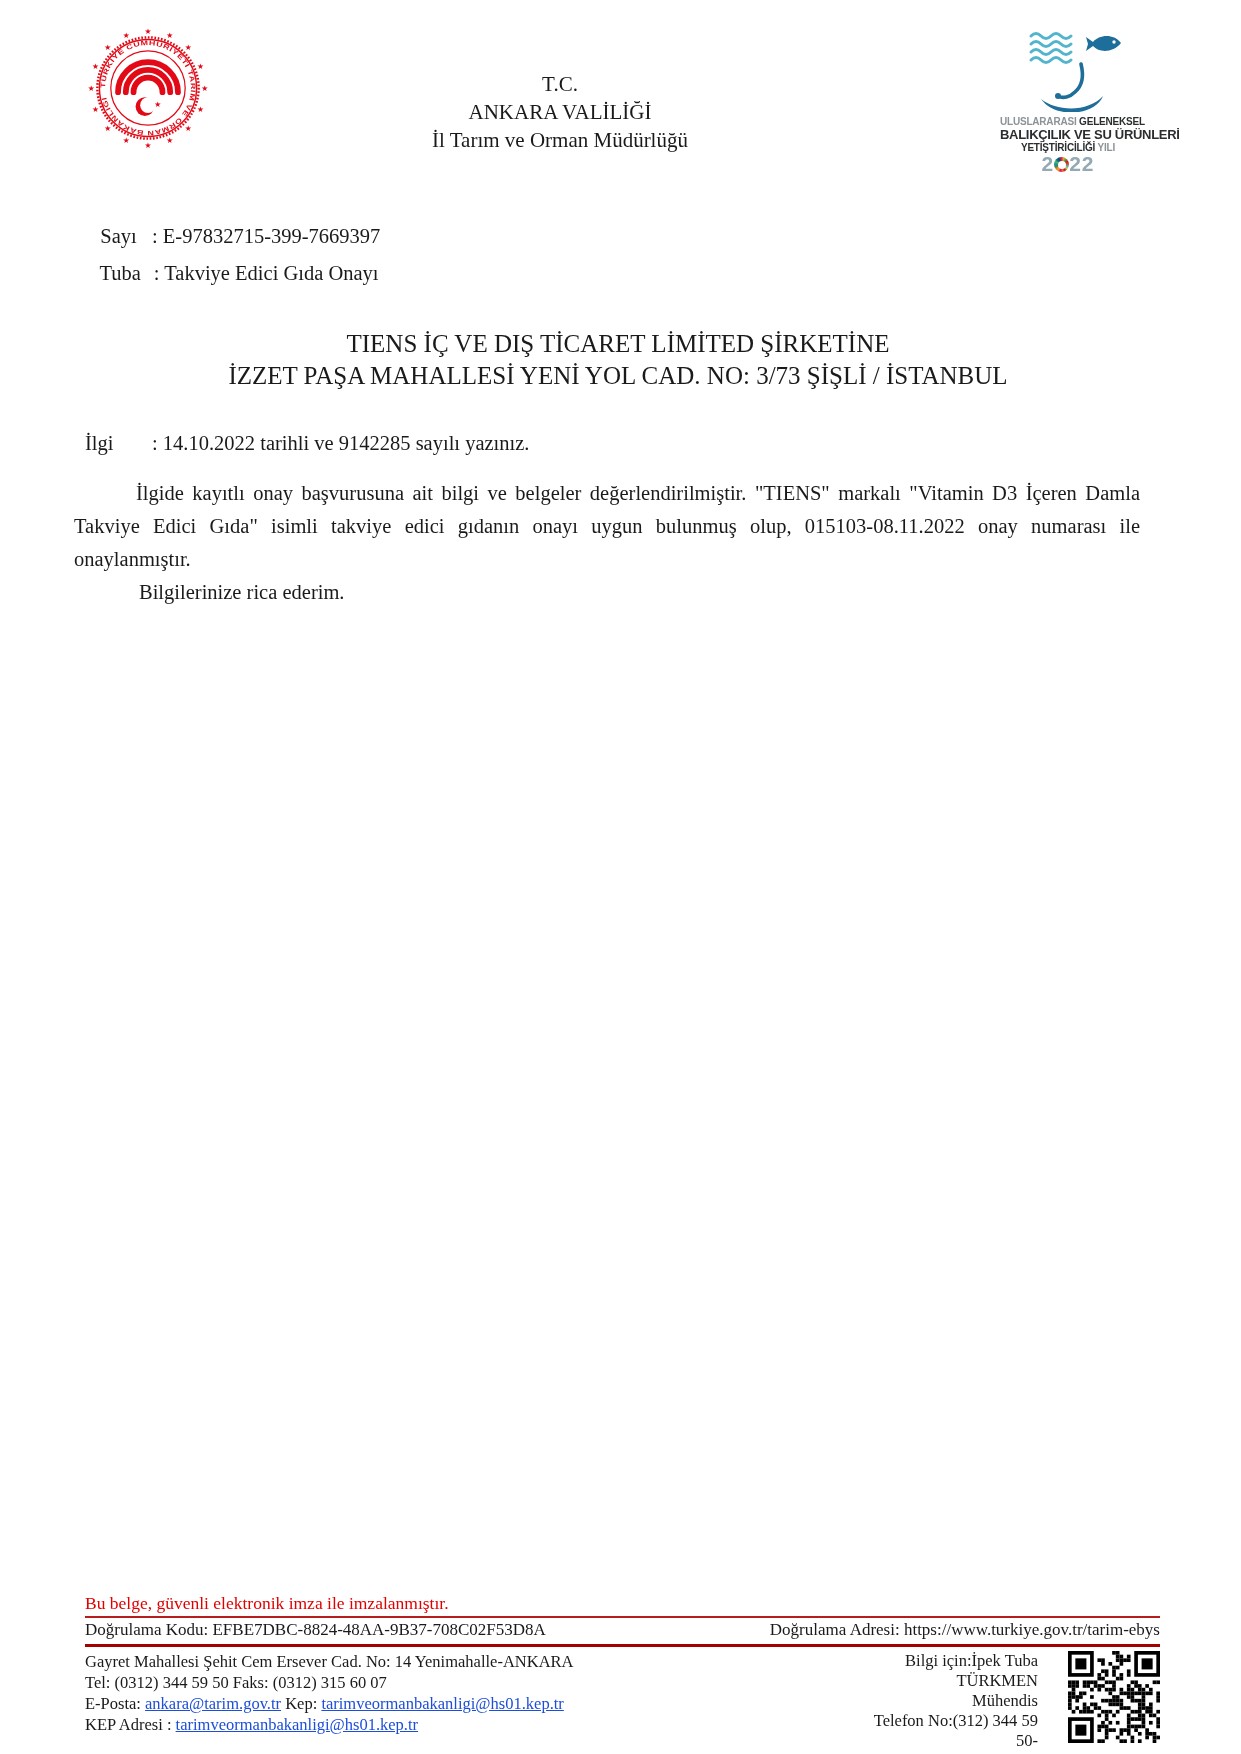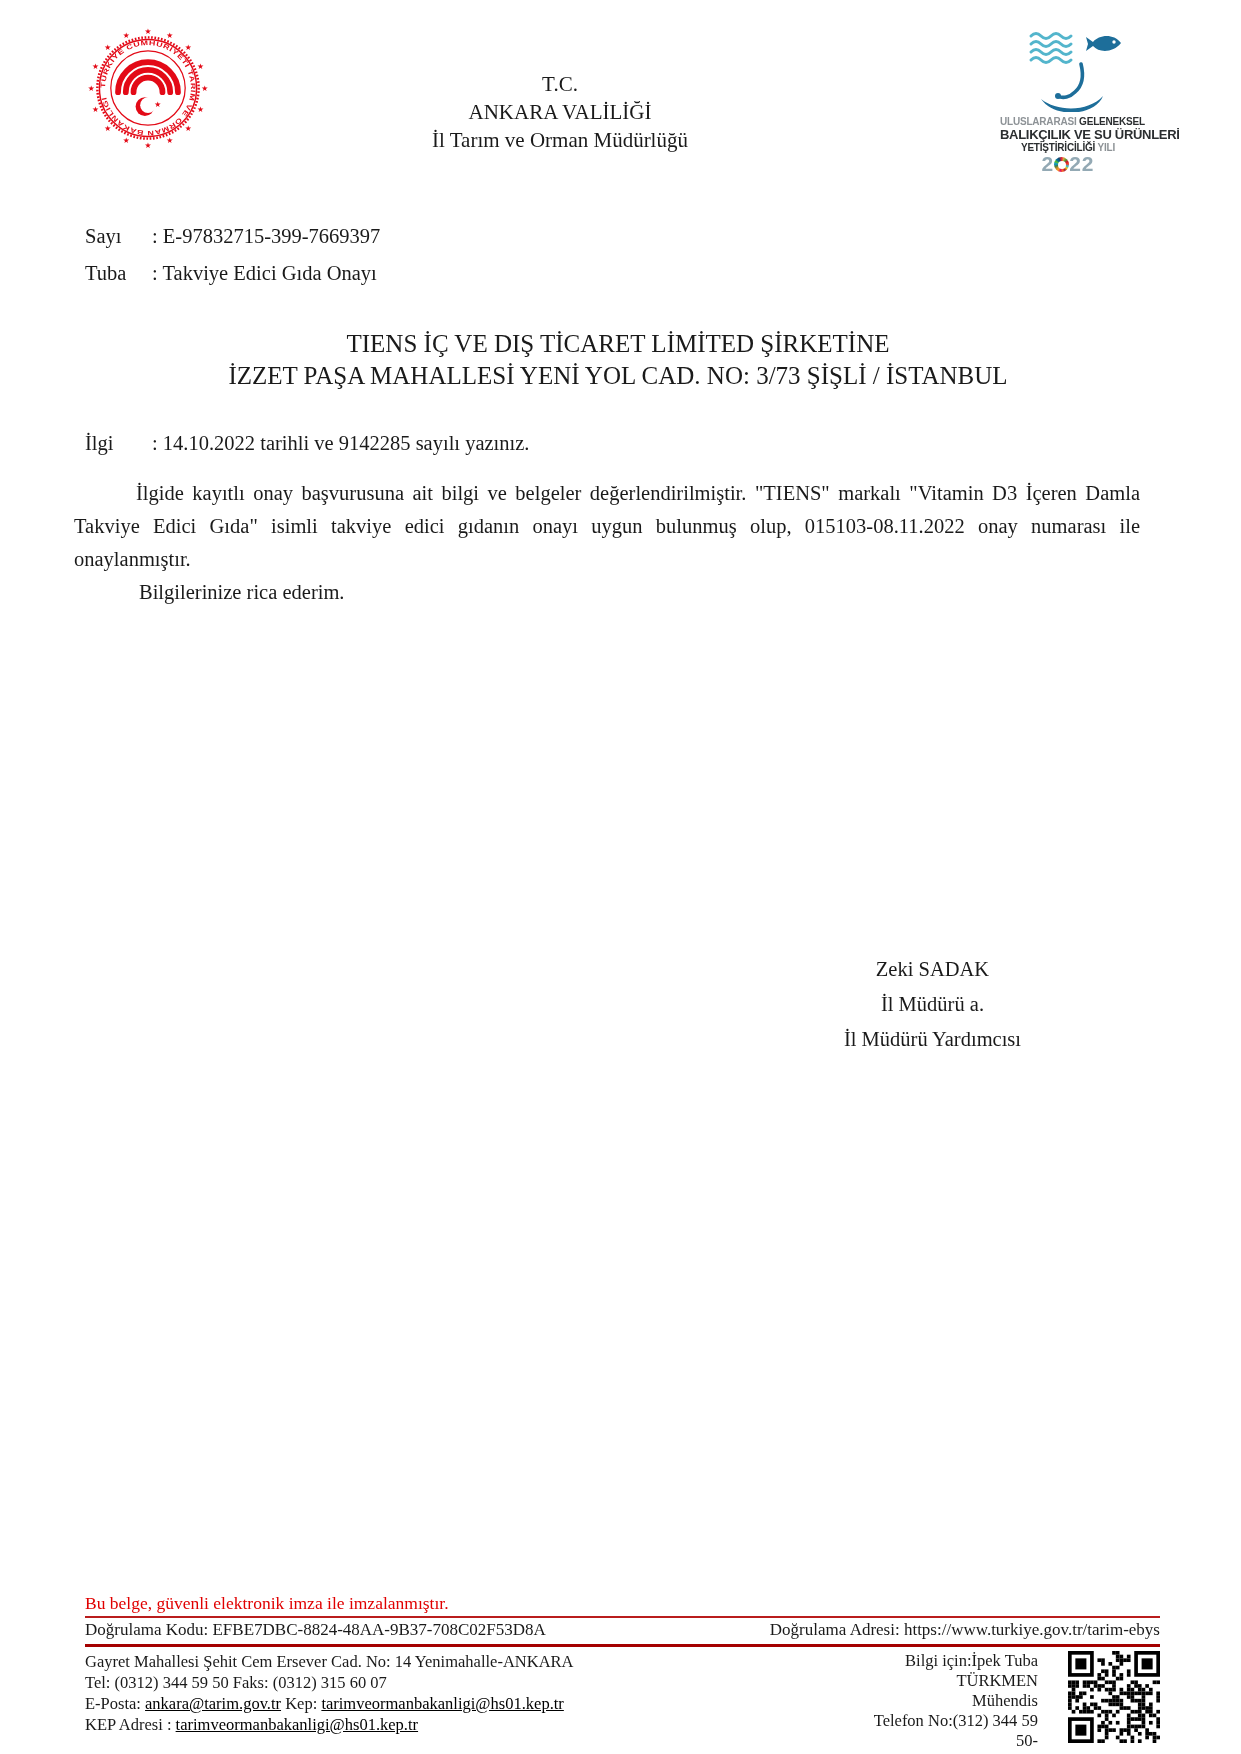--- a/index.html
+++ b/index.html
@@ -16,21 +16,21 @@
   .fish-logo .l1{font-size:10px;letter-spacing:-0.2px;color:#8d9296;font-weight:bold;white-space:nowrap;}
   .fish-logo .l1 b,.fish-logo b{color:#2b2e30;}
   .fish-logo .l2{font-size:13px;letter-spacing:-0.3px;color:#2b2e30;font-weight:bold;white-space:nowrap;}
   .fish-logo .year{font-size:21px;font-weight:bold;color:#93a9b4;line-height:22px;letter-spacing:1px;}
   .wheel{display:inline-block;width:15px;height:15px;border-radius:50%;vertical-align:-1px;
     background:conic-gradient(#e5243b,#dda63a,#4c9f38,#c5192d,#ff3a21,#26bde2,#fcc30b,#a21942,#fd6925,#dd1367,#fd9d24,#bf8b2e,#3f7e44,#0a97d9,#56c02b,#00689d,#19486a,#e5243b);
     position:relative;}
   .wheel::after{content:"";position:absolute;left:3.5px;top:3.5px;width:8px;height:8px;border-radius:50%;background:#fff;}
   
   .meta{position:absolute;left:85px;top:225px;font-size:20.5px;}
-  .meta .row{margin-bottom:14px;}
+  .meta .row{margin-bottom:14px;text-align:center;}
   .lbl{display:inline-block;width:67px;}
   
   .recipient{position:absolute;left:85px;top:328px;width:1066px;text-align:center;
     font-size:25px;line-height:32px;}
   
   .ilgi{position:absolute;left:85px;top:432px;font-size:20.5px;}
   
   .body-block{position:absolute;left:74px;top:477px;width:1066px;font-size:20.5px;line-height:33px;}
   .body-block p{margin:0;}
   .para{text-align:justify;text-indent:62px;}
@@ -39,21 +39,21 @@
   .signature{position:absolute;left:705px;top:952px;width:455px;text-align:center;
     font-size:20.5px;line-height:35px;}
   
   .footer{position:absolute;left:85px;top:1592px;width:1075px;font-size:16.5px;}
   .esign{color:#e00000;text-align:left;font-size:17.5px;line-height:22px;margin-bottom:2px;}
   .verify-row{display:flex;justify-content:space-between;border-top:2px solid #b91c1c;
     border-bottom:3px solid #a40000;padding:2px 0 4px 0;font-size:17px;}
   .foot-cols{display:flex;margin-top:4px;gap:22px;}
   .addr-col{width:760px;line-height:21px;}
   .contact-col{flex:1;text-align:right;line-height:20px;padding-right:8px;}
-  .footer a{color:#000000;text-decoration:underline;}
+  .footer a{color:#1d4ed8;text-decoration:underline;}
   .qr{width:92px;height:92px;flex:0 0 92px;}
   
   .seal-star{font-family:"DejaVu Sans",sans-serif;font-size:7.5px;fill:#e30a17;text-anchor:middle;}
   .seal-ring{fill:none;stroke:#e30a17;}
   .seal-circtext{font-family:"Liberation Sans","DejaVu Sans",sans-serif;font-size:6.4px;font-weight:bold;fill:#e30a17;letter-spacing:0.4px;}
 </style>
 </head>
 <body>
 
 <div class="page">
@@ -140,25 +140,20 @@
 
   <div class="ilgi">
     <span class="lbl">İlgi</span><span>:  14.10.2022 tarihli ve 9142285 sayılı yazınız.</span>
   </div>
 
   <div class="body-block">
     <p class="para">İlgide kayıtlı onay başvurusuna ait bilgi ve belgeler değerlendirilmiştir. "TIENS" markalı "Vitamin D3 İçeren Damla Takviye Edici Gıda" isimli takviye edici gıdanın onayı uygun bulunmuş olup,  015103-08.11.2022 onay numarası ile onaylanmıştır.</p>
     <p class="closing">Bilgilerinize rica ederim.</p>
   </div>
 
-  <div class="signature">
-    <div>Zeki SADAK</div>
-    <div>İl Müdürü a.</div>
-    <div>İl Müdürü Yardımcısı</div>
-  </div>
 
   <div class="footer">
     <div class="esign">Bu belge, güvenli elektronik imza ile imzalanmıştır.</div>
     <div class="verify-row">
       <span>Doğrulama Kodu: EFBE7DBC-8824-48AA-9B37-708C02F53D8A</span>
       <span>Doğrulama Adresi: https://www.turkiye.gov.tr/tarim-ebys</span>
     </div>
     <div class="foot-cols">
       <div class="addr-col">
         <div>Gayret Mahallesi Şehit Cem Ersever Cad. No: 14 Yenimahalle-ANKARA</div>

